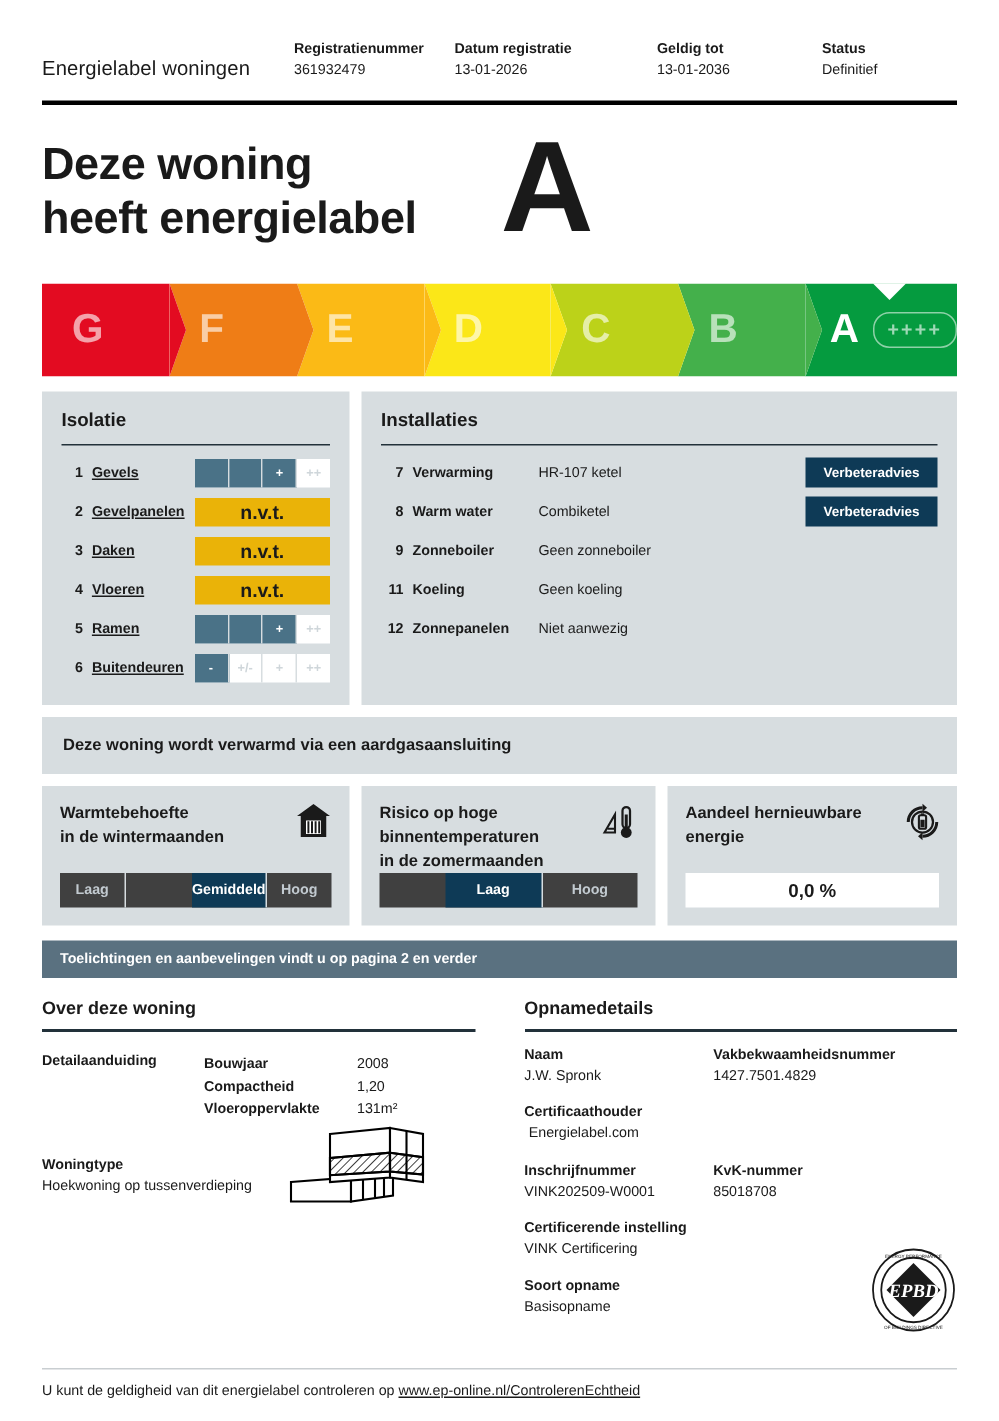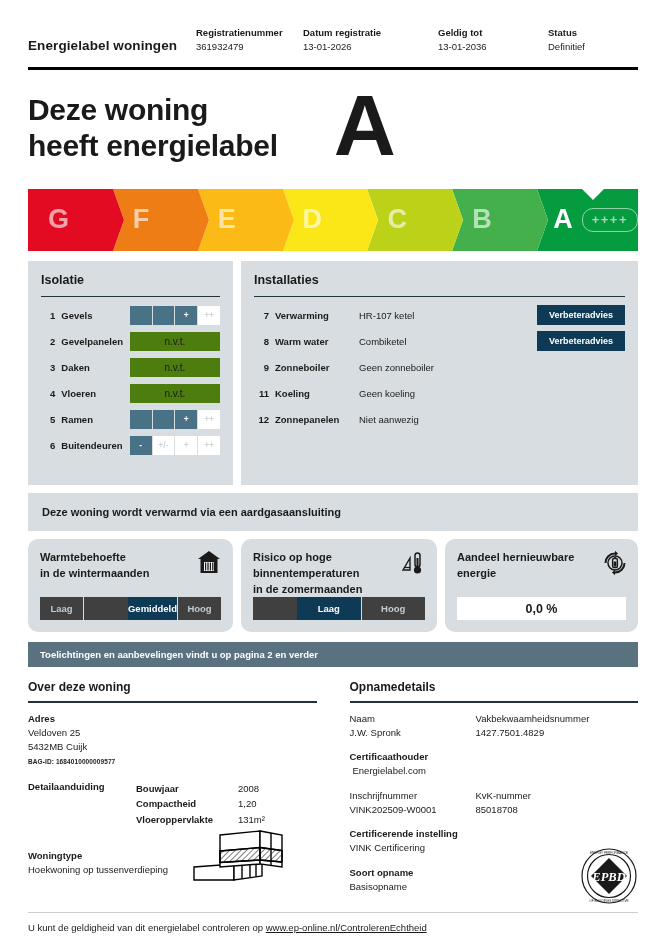--- a/index.html
+++ b/index.html
@@ -8,21 +8,21 @@
     background:#ffffff;
     font-family:"Liberation Sans", sans-serif;
     color:#1a1a1a;
     overflow:hidden;
     position:relative;
   }
   .page { position:relative; width:666px; height:947px; box-sizing:border-box; }
 
   
   .hdr { display:flex; align-items:flex-end; padding:26px 28px 6px 28px; }
-  .hdr-title { font-size:13.5px; font-weight:bold; letter-spacing:.1px; width:215px; padding-bottom:1px; }
+  .hdr-title { font-size:13.5px; font-weight:normal; letter-spacing:.1px; width:215px; padding-bottom:1px; }
   .hdr-meta { display:flex; flex:1; }
   .hdr-col { font-size:9.5px; line-height:1.45; }
   .hdr-col .k { font-weight:bold; }
   .hdr-col .v { font-weight:normal; }
   .c1 { width:107px; } .c2 { width:135px; } .c3 { width:110px; } .c4 { width:90px; }
   .rule-black { height:3px; background:#000; margin:7px 28px 0 28px; }
 
   
   .title-wrap { display:flex; align-items:center; padding:22px 28px 0 28px; }
   .title-txt { font-size:30px; font-weight:bold; line-height:1.22; letter-spacing:-.3px; }
@@ -42,48 +42,48 @@
   .plusbadge { display:inline-flex; align-items:center; justify-content:center;
                margin-left:9px; padding:3px 9px 4px 9px; border:1.6px solid rgba(255,255,255,.55);
                border-radius:11px; font-size:13px; font-weight:bold; letter-spacing:1.5px;
                color:rgba(255,255,255,.62); }
   .marker { position:absolute; z-index:6; width:0; height:0;
             border-left:11px solid transparent; border-right:11px solid transparent;
             border-top:11px solid #ffffff; top:0; }
 
   
   .panels { display:flex; gap:8px; margin:10px 28px 0 28px; }
-  .panel { background:#d7dde0; padding:12px 13px 25px 13px; box-sizing:border-box; }
+  .panel { background:#d7dde0; padding:12px 13px 10px 13px; box-sizing:border-box; }
   .panel-iso { width:205px; }
   .panel-ins { flex:1; }
   .panel h3 { margin:0 0 9px 0; font-size:12.5px; font-weight:bold; }
   .panel .divider { height:1.6px; background:#22313a; margin-bottom:7px; }
   .row { display:flex; align-items:center; height:22px; margin-bottom:4px; }
   .row .num { width:15px; font-size:9.5px; font-weight:bold; text-align:right; margin-right:6px; }
   .row .nm { font-size:9.5px; font-weight:bold; }
-  .iso .nm { width:72px; }
+  .iso .nm { width:72px;text-decoration:underline; }
   .rate { display:flex; width:95px; height:19px; background:#fff; }
   .cell { flex:1; display:flex; align-items:center; justify-content:center;
           font-size:8.5px; font-weight:bold; color:#cfd6da; border-right:1.5px solid #d7dde0; box-sizing:border-box; }
   .cell:last-child { border-right:0; }
   .cell.on { background:#4a7287; color:#ffffff; }
   .na { display:flex; align-items:center; justify-content:center; width:95px; height:19px;
-        background:#4d7c0f; font-size:10px; color:#1a1a1a; }
+        background:#eab308; font-size:13px; color:#1a1a1a;font-weight:bold; }
   .ins .nm { width:84px; }
   .ins .val { font-size:9.5px; flex:1; }
   .btn-adv { background:#0e3a56; color:#fff; font-size:9px; font-weight:bold;
              padding:5px 12px; text-align:center; white-space:nowrap; }
 
   
   .gas { margin:8px 28px 0 28px; background:#d7dde0; padding:13px 14px; font-size:11px; font-weight:bold; }
 
   
   .metrics { display:flex; gap:8px; margin:8px 28px 0 28px; }
   .metric { background:#d7dde0; padding:11px 12px 12px 12px; box-sizing:border-box; position:relative;
-            display:flex; flex-direction:column;border-radius:10px; }
+            display:flex; flex-direction:column; }
   .m1 { width:205px; } .m2 { width:196px; } .m3 { flex:1; }
   .metric .mhead { display:flex; justify-content:space-between; align-items:flex-start; }
   .metric .mlbl { font-size:11px; font-weight:bold; line-height:1.42; }
   .metric .micon { width:24px; height:26px; flex:none; margin-left:6px; }
   .pills { display:flex; background:#404040; height:23px; margin-top:auto; }
   .pill { flex:1; display:flex; align-items:center; justify-content:center;
           font-size:9.5px; font-weight:bold; color:#c2cad0; border-right:1.5px solid #d7dde0; box-sizing:border-box; }
   .pill:last-child { border-right:0; }
   .pill.on { background:#0e3a56; color:#fff;margin-left:44px; }
   .valbox { display:flex; align-items:center; justify-content:center; background:#fff;
@@ -99,21 +99,21 @@
   .col h4 { margin:0 0 7px 0; font-size:12px; font-weight:bold; }
   .col .hr { height:1.4px; background:#22313a; margin-bottom:9px; }
   .blk { margin-bottom:9px; font-size:9.5px; line-height:1.5; }
   .blk .k { font-weight:bold; }
   .tiny { font-size:6.5px; font-weight:bold; letter-spacing:.1px; margin-top:3px; }
   .kvgrid { display:flex; }
   .kvgrid .kcol { width:102px; font-size:9.5px; line-height:1.62; font-weight:bold; }
   .kvgrid .vcol { font-size:9.5px; line-height:1.62; }
   .two { display:flex; gap:8px; }
   .two .c { font-size:9.5px; line-height:1.5; }
-  .two .c .k { font-weight:normal; }
+  .two .c .k { font-weight:bold; }
   .w1 { width:118px; } 
   .detail-row { display:flex; }
   .detail-row .lbl { width:108px; font-size:9.5px; font-weight:bold; }
 
   .wt-row { display:flex; align-items:flex-start; }
   .wt-txt { font-size:9.5px; line-height:1.5; }
   .house-dia { margin-left:22px; margin-top:-22px; }
 
   .epbd { position:absolute; right:0; bottom:-6px; }
 
@@ -353,26 +353,20 @@
     </div>
 
   <div class="toel">Toelichtingen en aanbevelingen vindt u op pagina 2 en verder</div>
 
   <div class="info">
 
     <div class="col">
       <h4>Over deze woning</h4>
       <div class="hr"></div>
 
-      <div class="blk">
-        <div class="k">Adres</div>
-        <div>Veldoven 25</div>
-        <div>5432MB Cuijk</div>
-        <div class="tiny">BAG-ID: 1684010000009577</div>
-      </div>
 
       <div class="detail-row" style="margin-top:14px;">
         <div class="lbl">Detailaanduiding</div>
         <div class="kvgrid">
           <div class="kcol">
             <div>Bouwjaar</div>
             <div>Compactheid</div>
             <div>Vloeroppervlakte</div>
           </div>
           <div class="vcol">

